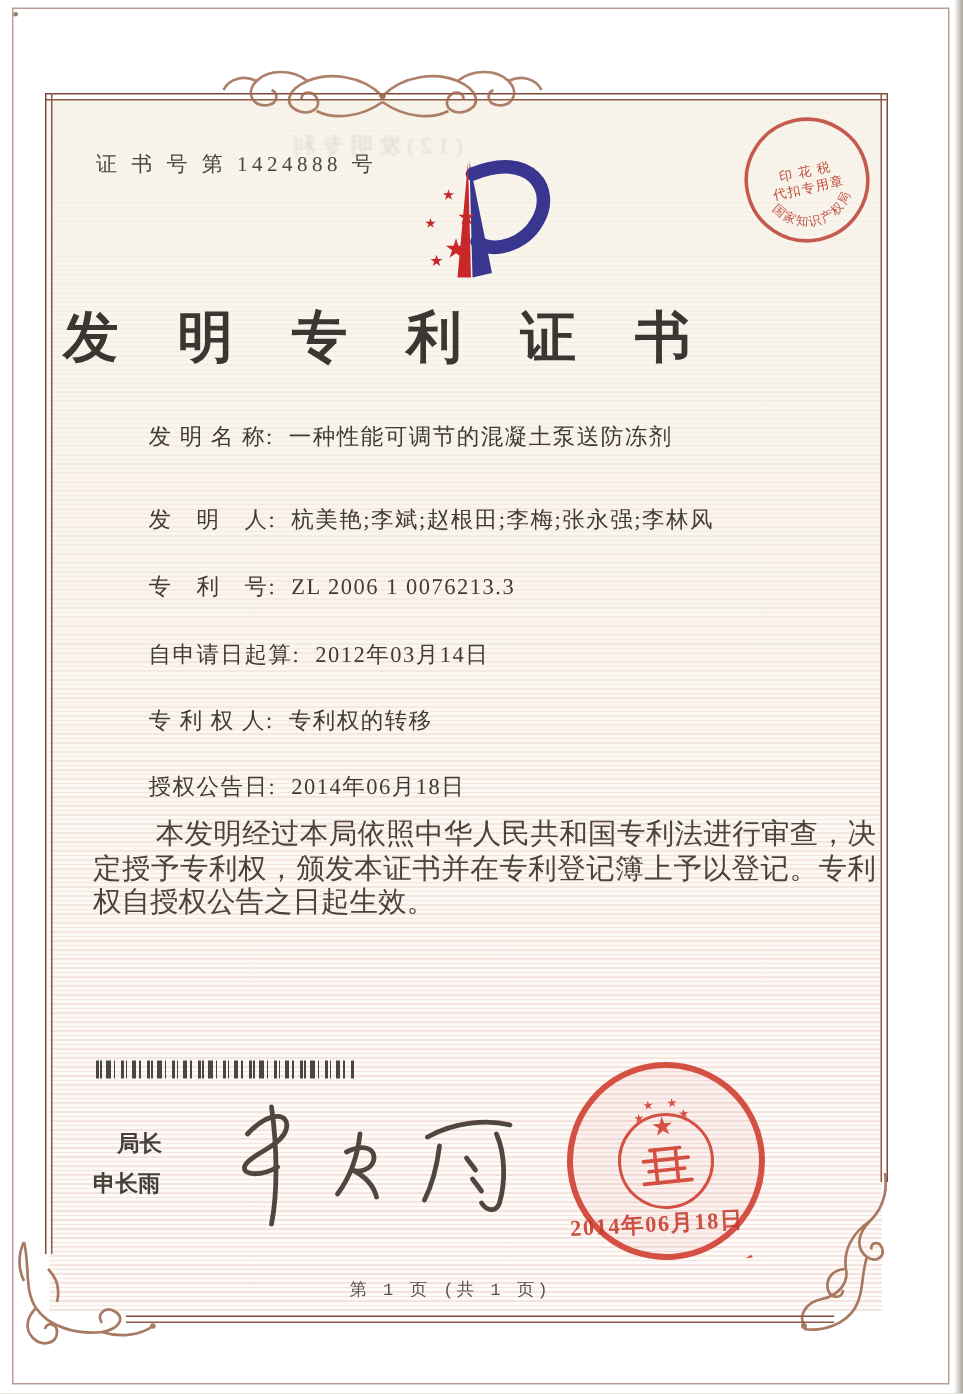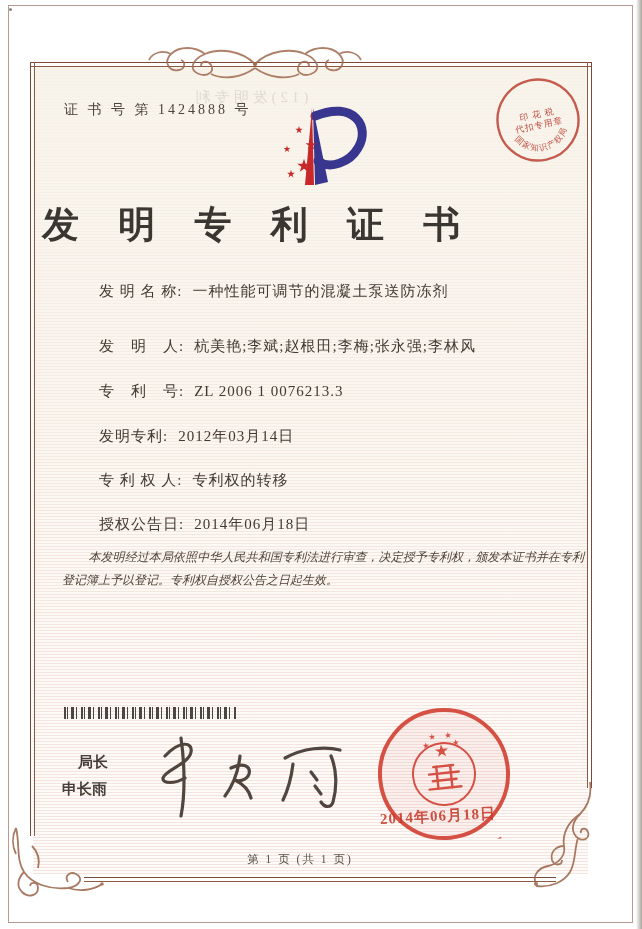--- a/index.html
+++ b/index.html
@@ -32,34 +32,34 @@
   .bleed{position:absolute;left:150px;top:88px;width:200px;text-align:center;
     transform:scaleX(-1);color:rgba(140,130,122,.22);font-size:15px;letter-spacing:4px;filter:blur(.6px);}
   .logo{position:absolute;left:266px;top:103px;}
   .stamp-tax{position:absolute;left:492px;top:74px;transform:rotate(-12deg);}
   .title{position:absolute;left:30px;top:200px;width:561px;margin:0;padding-left:12px;
     font-size:37px;font-weight:bold;letter-spacing:15px;color:#3a3631;}
   .fields{position:absolute;left:64px;top:0;width:520px;}
   .frow{position:absolute;left:3px;font-size:15px;letter-spacing:1px;color:#403a32;white-space:nowrap;margin-left:32px;}
   .frow .val{margin-left:10px;}
   .frow-0{top:282px}.frow-1{top:337px}.frow-2{top:382px}.frow-3{top:427px}.frow-4{top:471px}.frow-5{top:515px}
-  .body-text{position:absolute;left:62px;top:546px;width:522px;font-size:12px;
-    line-height:22.6px;color:#4d4338;font-style:italic;}
+  .body-text{position:absolute;left:62px;top:546px;width:522px;font-size:19px;
+    line-height:22.6px;color:#4d4338;}
   .body-text p{margin:0;text-indent:2.2em;text-align:justify;}
   .barcode{position:absolute;left:64px;top:707px;width:172px;height:12px;opacity:.8;
     background:repeating-linear-gradient(90deg,#1c1c1c 0 2px,transparent 2px 3px,#1c1c1c 3px 4px,
       transparent 4px 7px,#1c1c1c 7px 10px,transparent 10px 12px,#1c1c1c 12px 13px,transparent 13px 17px);}
   .sig-role{position:absolute;left:78px;top:753px;font-size:15px;font-weight:bold;color:#45403a;}
   .sig-name{position:absolute;left:62px;top:780px;font-size:15px;font-weight:bold;color:#45403a;text-align:right;}
   .sig-script{position:absolute;left:135px;top:726px;}
   .seal-office{position:absolute;left:374px;top:704px;transform:rotate(-6deg);}
   .seal-date{position:absolute;left:380px;top:806px;width:150px;font-size:15px;font-weight:bold;
     letter-spacing:1px;color:rgba(197,58,42,.88);transform:rotate(-3deg);white-space:nowrap;}
   .footer{position:absolute;left:210px;top:852px;width:180px;text-align:center;
-    font-size:11.5px;letter-spacing:2px;color:#5a5248;}
+    font-size:11.5px;letter-spacing:2px;color:#5a5248;font-family:Liberation Mono, monospace;}
   svg text{font-family:"Liberation Serif","DejaVu Serif",serif;}
 </style>
 </head>
 <body>
 
 <div class="page">
 
   <div class="scan-right"></div>
   <div class="scan-dot"></div>
   <div class="outer-border"></div>
@@ -143,21 +143,21 @@
     <div class="frow frow-0">
       <span class="lbl">发 明 名 称:</span><span class="val">一种性能可调节的混凝土泵送防冻剂</span>
     </div>
     <div class="frow frow-1">
       <span class="lbl">发　明　人:</span><span class="val">杭美艳;李斌;赵根田;李梅;张永强;李林风</span>
     </div>
     <div class="frow frow-2">
       <span class="lbl">专　利　号:</span><span class="val">ZL 2006 1 0076213.3</span>
     </div>
     <div class="frow frow-3">
-      <span class="lbl">发明专利:</span><span class="val">2012年03月14日</span>
+      <span class="lbl">自申请日起算:</span><span class="val">2012年03月14日</span>
     </div>
     <div class="frow frow-4">
       <span class="lbl">专 利 权 人:</span><span class="val">专利权的转移</span>
     </div>
     <div class="frow frow-5">
       <span class="lbl">授权公告日:</span><span class="val">2014年06月18日</span>
     </div>
   </div>
 
   <div class="body-text">

